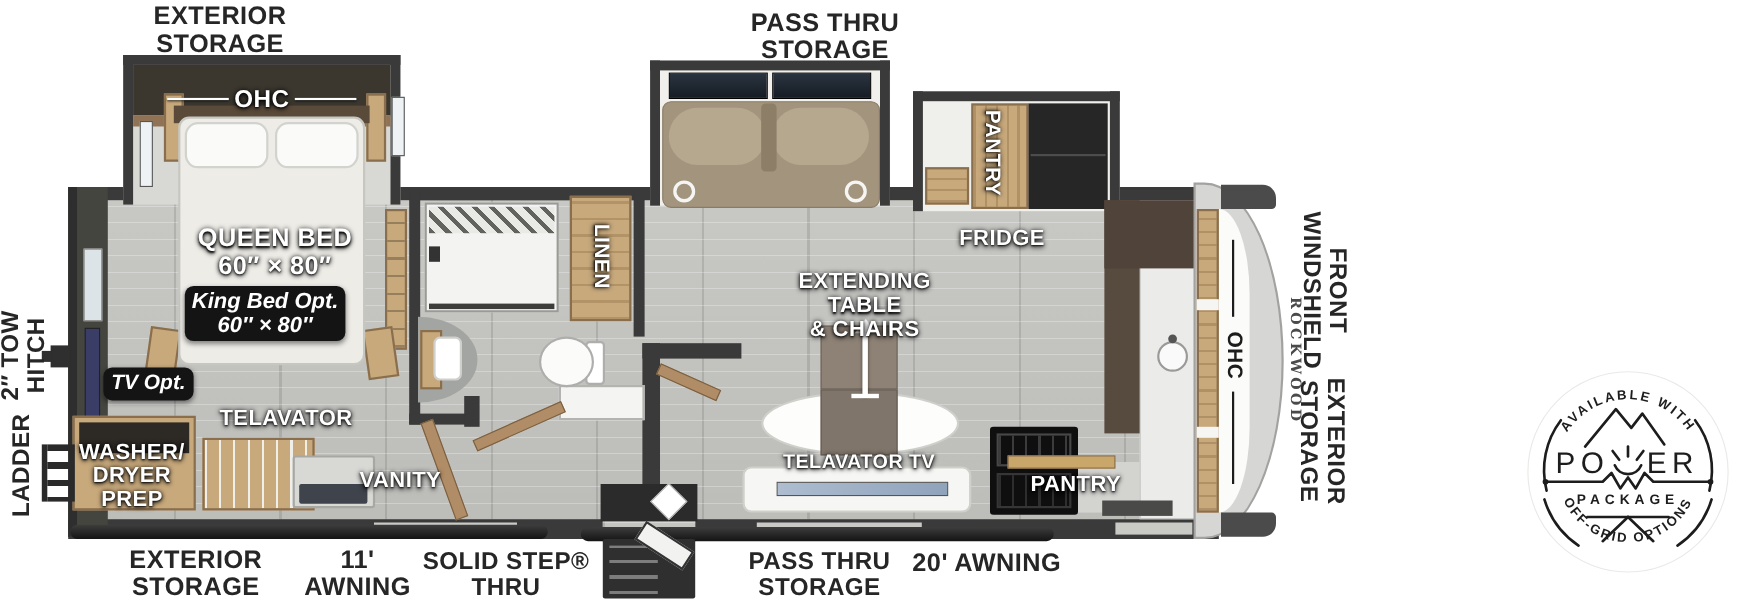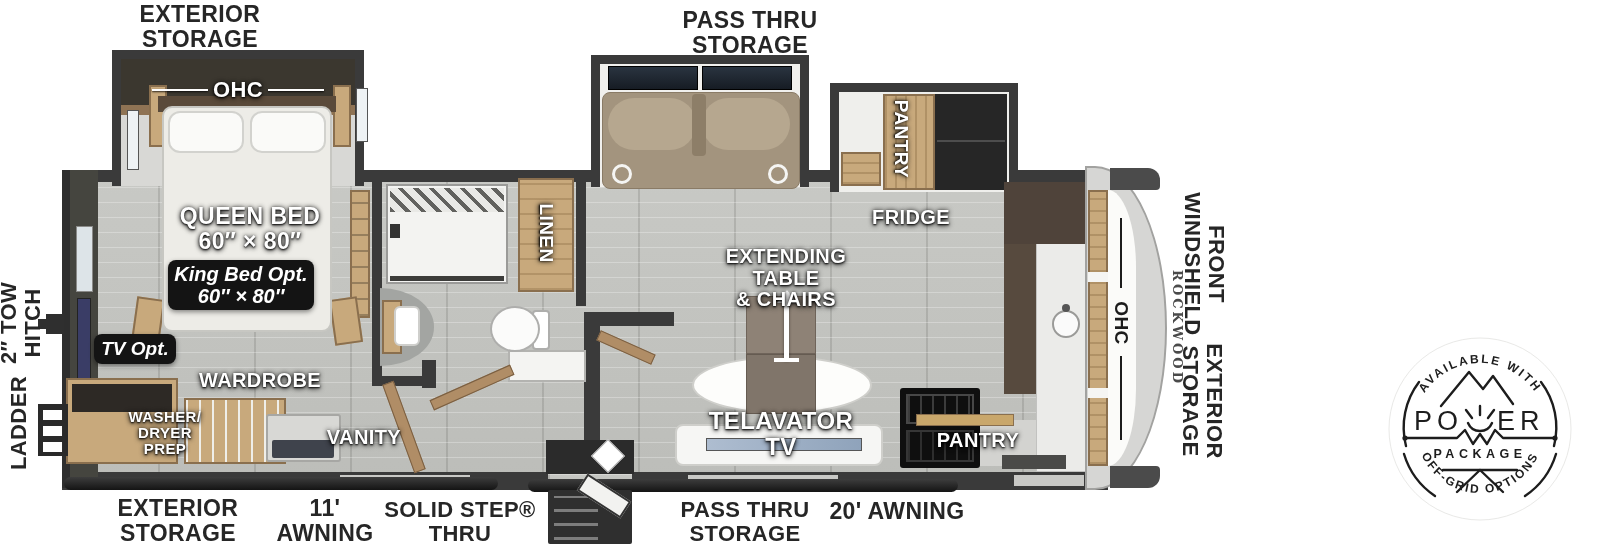--- a/index.html
+++ b/index.html
@@ -163,31 +163,31 @@
   <div class="abs" style="left:1120px;top:356px;width:2px;height:84px;background:#1c1c1c;z-index:18;"></div>
 
   <div class="lbl" style="left:193px;top:78px;width:90px;height:24px;font-size:22px;">OHC</div>
   <div class="abs" style="left:152px;top:89px;width:56px;height:2px;background:#fff;box-shadow:0 1px 2px rgba(0,0,0,.8);z-index:40;"></div>
   <div class="abs" style="left:268px;top:89px;width:56px;height:2px;background:#fff;box-shadow:0 1px 2px rgba(0,0,0,.8);z-index:40;"></div>
   <div class="lbl" style="left:157px;top:204px;width:186px;height:50px;font-size:23px;">QUEEN BED
 60″ × 80″</div>
   <div class="optbox" style="left:168px;top:260px;width:146px;height:50px;font-size:20px;">King Bed Opt.
 60″ × 80″</div>
   <div class="optbox" style="left:94px;top:334px;width:82px;height:30px;font-size:19px;">TV Opt.</div>
-  <div class="lbl" style="left:195px;top:369px;width:130px;height:24px;font-size:20px;">WARDROBE</div>
-  <div class="lbl" style="left:70px;top:398px;width:100px;height:70px;font-size:15px;margin-left:45px;">WASHER/
+  <div class="lbl" style="left:195px;top:369px;width:130px;height:24px;font-size:20px;">TELAVATOR</div>
+  <div class="lbl" style="left:70px;top:398px;width:100px;height:70px;font-size:20px;">WASHER/
 DRYER
 PREP</div>
   <div class="lbl" style="left:314px;top:426px;width:100px;height:24px;font-size:20px;">VANITY</div>
   <div class="lbl rot90" style="left:506px;top:220px;width:80px;height:26px;font-size:19px;">LINEN</div>
   <div class="lbl rot90" style="left:861px;top:126px;width:80px;height:26px;font-size:19px;">PANTRY</div>
   <div class="lbl" style="left:861px;top:206px;width:100px;height:24px;font-size:20px;">FRIDGE</div>
   <div class="lbl" style="left:696px;top:246px;width:180px;height:48px;font-size:20px;">EXTENDING TABLE
 &amp; CHAIRS</div>
-  <div class="lbl" style="left:701px;top:408px;width:160px;height:24px;font-size:24px;">TELAVATOR TV</div>
+  <div class="lbl" style="left:701px;top:408px;width:160px;height:24px;font-size:18px;">TELAVATOR TV</div>
   <div class="lbl" style="left:928px;top:429px;width:100px;height:24px;font-size:20px;">PANTRY</div>
   <div class="lbl rot90" style="left:1091px;top:310px;width:60px;height:26px;font-size:19px;color:#1c1c1c;text-shadow:none;">OHC</div>
   <div class="lbl rot90" style="left:1090px;top:315px;width:120px;height:26px;font-size:13px;color:#4a4a4a;text-shadow:none;font-family:'DejaVu Serif',serif;letter-spacing:3px;transform:rotate(90deg) translateY(-27px);">ROCKWOOD</div>
 
   <div class="ext" style="left:102px;top:2px;width:196px;height:46px;font-size:23px;">EXTERIOR
 STORAGE</div>
   <div class="ext" style="left:652px;top:8px;width:196px;height:46px;font-size:23px;">PASS THRU
 STORAGE</div>
   <div class="ext" style="left:80px;top:496px;width:196px;height:48px;font-size:23px;">EXTERIOR
 STORAGE</div>

